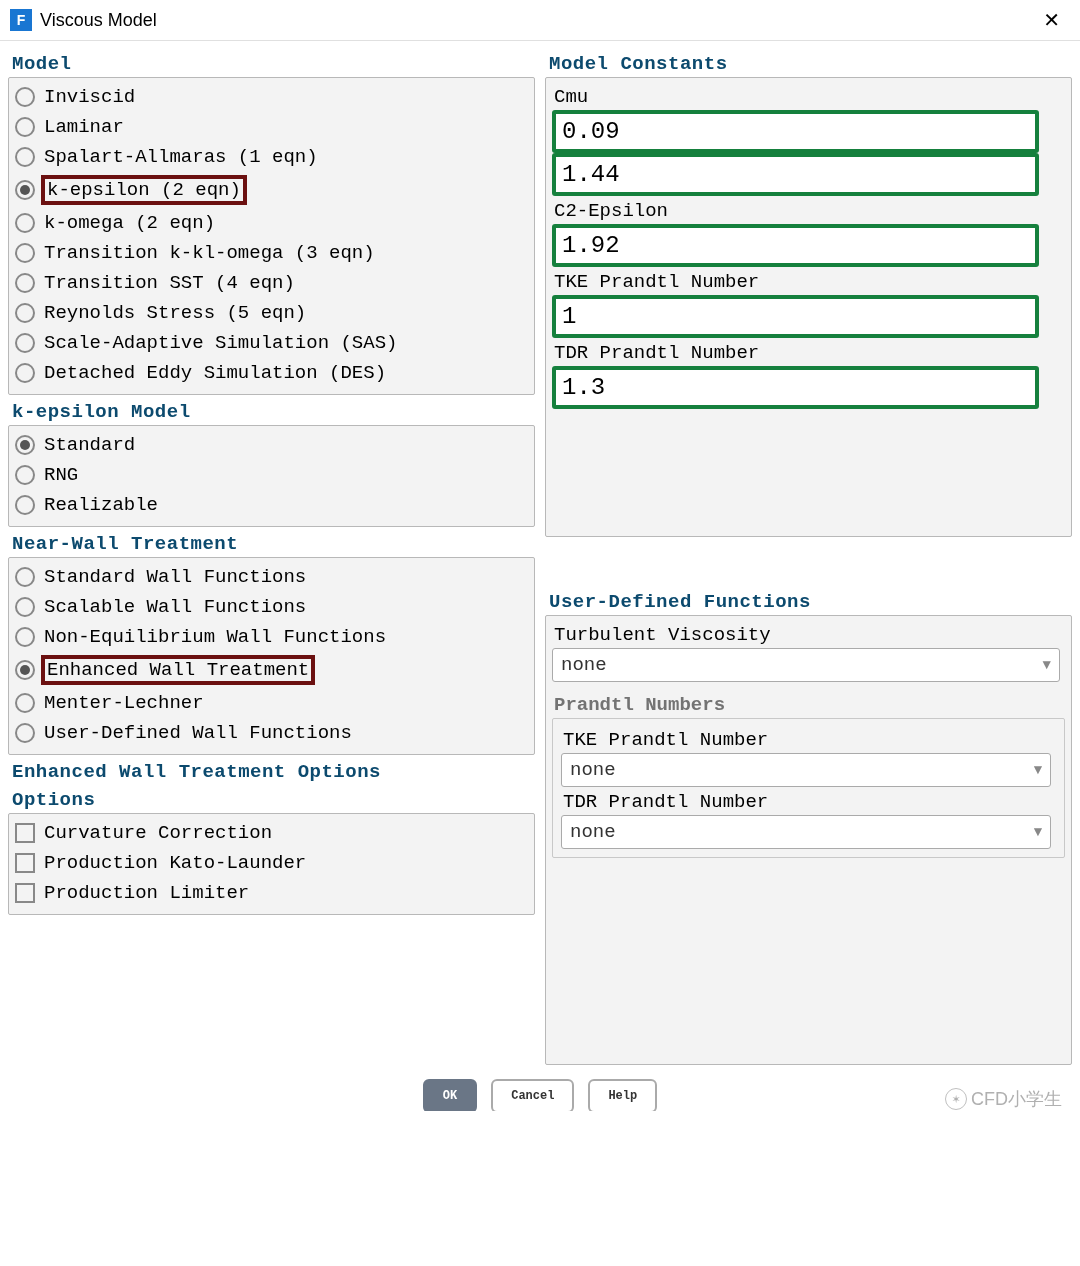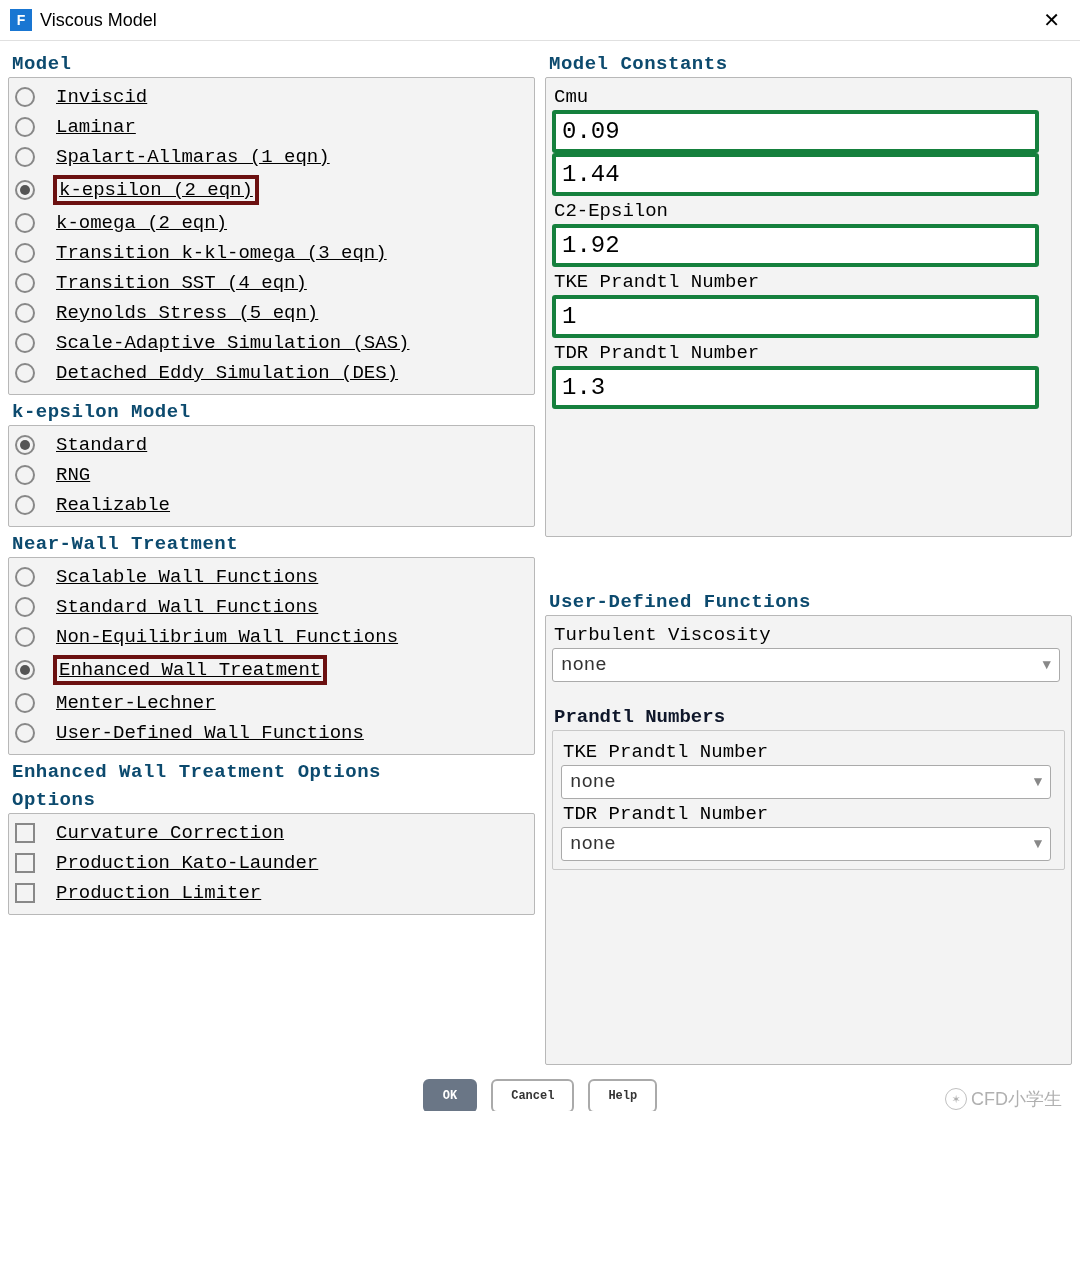--- a/index.html
+++ b/index.html
@@ -52,23 +52,22 @@
   }
   .panel {
     border: 1px solid #b8b8b8;
     background: #f3f3f3;
     padding: 4px 6px 6px 6px;
     border-radius: 2px;
   }
   .radio-row, .check-row {
     display: flex;
     align-items: center;
-    gap: 18px;
+    gap: 6px;
     padding: 3px 0;
-    text-decoration: underline;
   }
   .radio-outer {
     width: 20px; height: 20px;
     border: 2px solid #888;
     border-radius: 50%;
     display: flex; align-items: center; justify-content: center;
     flex-shrink: 0;
   }
   .radio-inner {
     width: 10px; height: 10px;
@@ -113,22 +112,22 @@
     justify-content: space-between;
     align-items: center;
     color: #333;
   }
   .select .chev {
     font-size: 14px;
     color: #888;
   }
   .sub-group-title {
     font-weight: bold;
-    color: #0f172a;
-    margin: 24px 0 2px 2px;
+    color: #737373;
+    margin: 12px 0 2px 2px;
   }
   .sub-panel {
     border: 1px solid #c8c8c8;
     background: #f3f3f3;
     padding: 6px 8px 8px 8px;
     border-radius: 2px;
   }
   .button-row {
     display: flex;
     gap: 14px;
@@ -254,25 +253,25 @@
         <div class="radio-row">
             <span class="radio-outer"></span>
             <span class="radio-label">Realizable</span>
           </div>
       </div>
 
       <div class="group-title">Near-Wall Treatment</div>
       <div class="panel">
         <div class="radio-row">
             <span class="radio-outer"></span>
+            <span class="radio-label">Standard Wall Functions</span>
+          </div>
+        <div class="radio-row">
+            <span class="radio-outer"></span>
             <span class="radio-label">Scalable Wall Functions</span>
-          </div>
-        <div class="radio-row">
-            <span class="radio-outer"></span>
-            <span class="radio-label">Standard Wall Functions</span>
           </div>
         <div class="radio-row">
             <span class="radio-outer"></span>
             <span class="radio-label">Non-Equilibrium Wall Functions</span>
           </div>
         <div class="radio-row">
             <span class="radio-outer">
               <span class="radio-inner"></span>
             </span>
             <span class="radio-label hl">Enhanced Wall Treatment</span>

